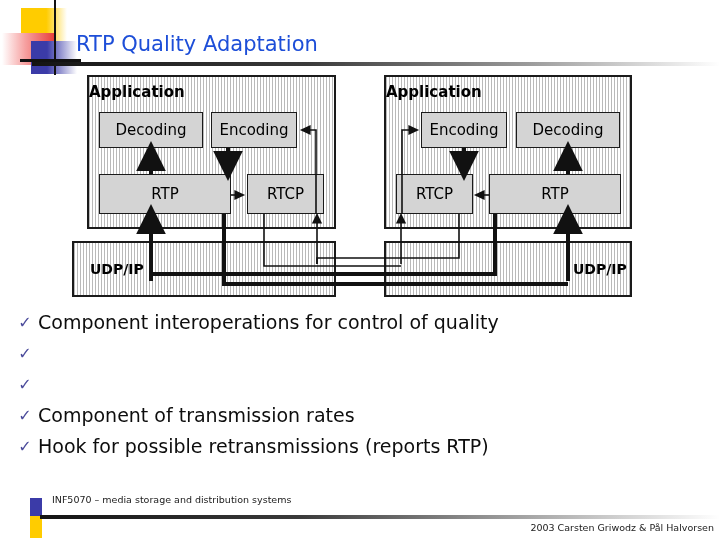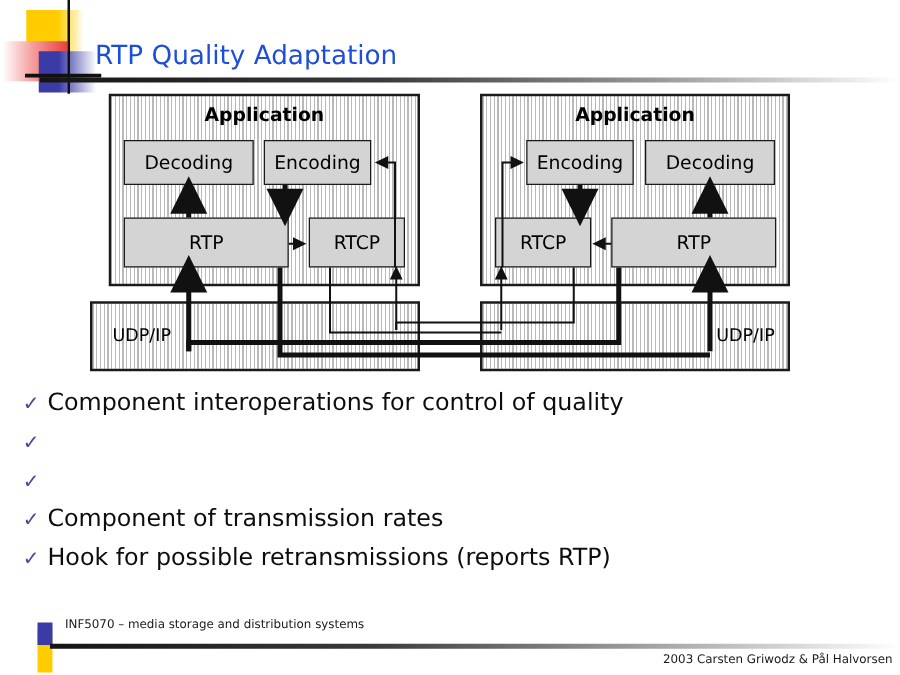--- a/index.html
+++ b/index.html
@@ -44,24 +44,24 @@
     border:2px solid #1a1a1a;
     position:absolute;box-sizing:border-box;
   }
   .solidbox{
     position:absolute;box-sizing:border-box;
     background:#d4d4d4;border:1px solid #1a1a1a;
     display:flex;align-items:center;justify-content:center;
     font-weight:normal;font-size:15px;color:#000;
   }
   .app-label{
-    position:absolute;left:0;right:0;top:6px;text-align:center;
+    position:absolute;left:0;right:0;top:6px;
     font-weight:bold;font-size:15px;color:#000;
   }
-  .udp-label{position:absolute;font-weight:normal;font-size:14px;color:#000;}
+  .udp-label{position:absolute;font-weight:bold;font-size:14px;color:#000;}
   #svg-wires{position:absolute;left:0;top:0;width:720px;height:238px;}
 
   
   #bullets{position:absolute;left:12px;top:308px;width:700px;}
   .bullet{display:flex;align-items:flex-start;height:31px;}
   .chk{width:26px;text-align:center;color:#4b4b9b;font-size:16px;line-height:29px;}
   .btxt{font-size:19px;color:#0d0d0d;line-height:29px;white-space:nowrap;}
 
   
   #footer-rule{

